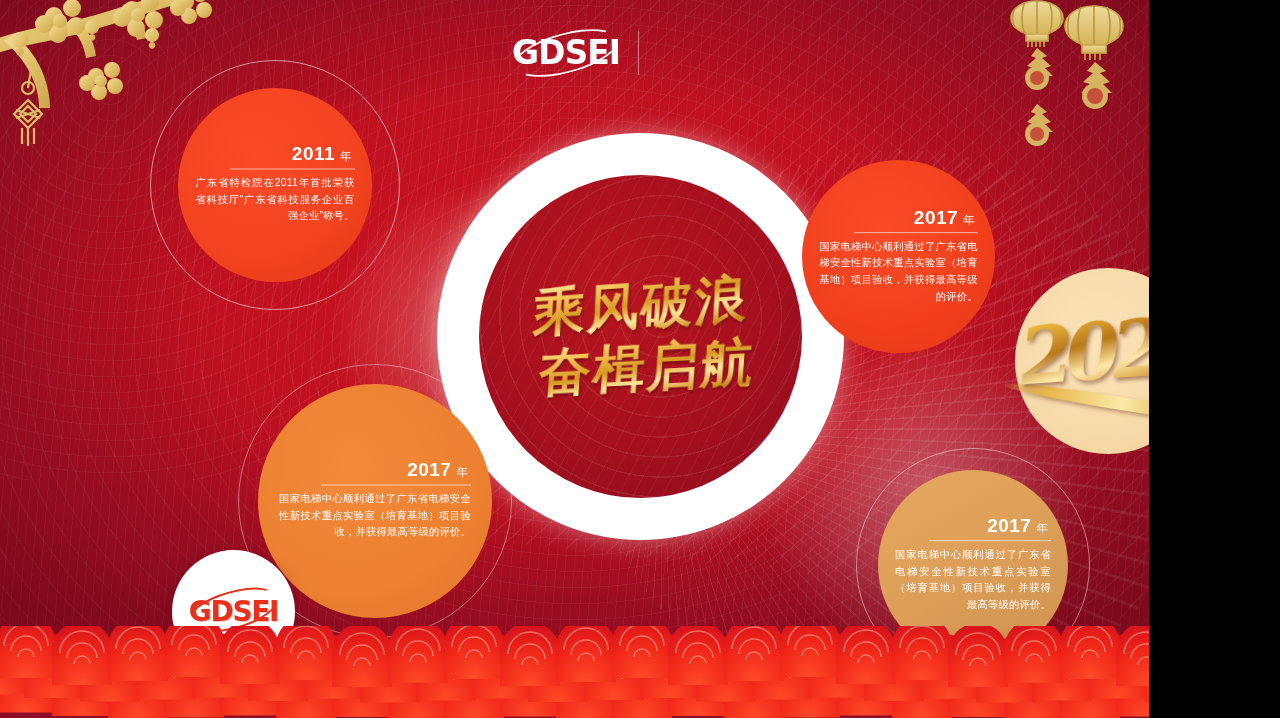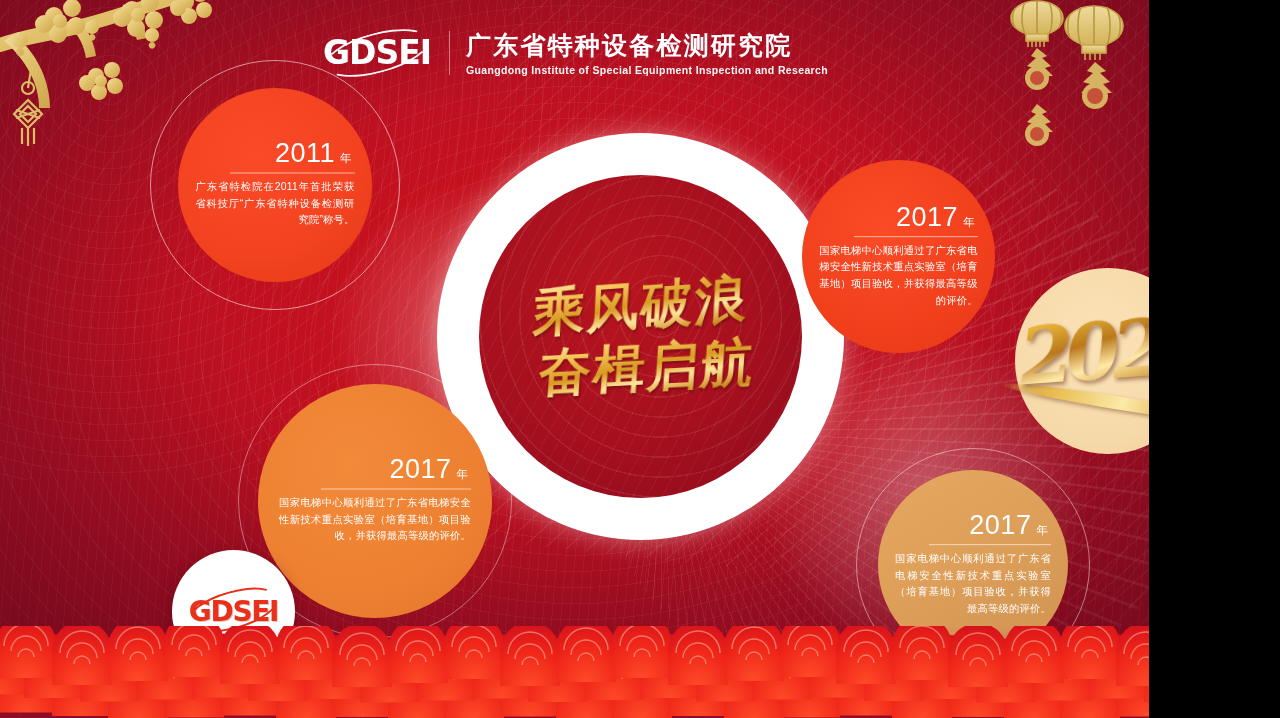--- a/index.html
+++ b/index.html
@@ -98,21 +98,21 @@
     filter:drop-shadow(1.5px 2.5px 1.5px rgba(90,5,10,0.6));
     line-height:1.14;
   }
   .cal-line.l1 { transform:rotate(-4deg) skewX(-7deg); }
   .cal-line.l2 { transform:rotate(-3deg) skewX(-7deg) translateX(6px); margin-top:2px; }
 
   
   .bubble { position:absolute; border-radius:50%; z-index:20; }
   .bubble .pad { position:absolute; left:9%; right:9%; top:50%; transform:translateY(-50%); }
   .b-year { text-align:right; color:#fff; line-height:1; padding-right:3px; }
-  .b-year .num { font-size:27px; font-weight:normal; letter-spacing:.5px;margin-top:37px; }
+  .b-year .num { font-size:19px; font-weight:bold; letter-spacing:.5px;margin-top:37px; }
   .b-year .unit { font-size:11.5px; margin-left:5px; }
   .b-rule { height:1px; background:rgba(255,255,255,0.6); margin:5px 0 6px auto; width:78%; }
   .b-body { font-size:10.3px; line-height:1.62; color:#fff; text-align:justify; text-align-last:right; letter-spacing:.2px; }
 
   .outline-ring { position:absolute; border-radius:50%; border:1px solid rgba(255,255,255,0.55); z-index:15; }
 
   #bubble-2011 { left:178px; top:88px; width:194px; height:194px;
       background:radial-gradient(circle at 40% 35%, #FA4A28 0%, #F2421F 60%, #E53A18 100%); }
   #ring-2011 { left:150px; top:60px; width:250px; height:250px; }
 
@@ -198,24 +198,20 @@
   <div class="glow-soft" style="left:330px;top:180px;width:300px;height:300px;"></div>
   <div class="glow-soft" style="left:760px;top:330px;width:330px;height:330px;"></div>
   <div class="bg-vign"></div>
 
   <div class="header">
     <div class="logo-mark">
       <div class="logo-swoosh"></div>
       <div class="logo-word">GDSEI</div>
     </div>
     <div class="hdr-divider"></div>
-    <div class="hdr-text">
-      <div class="hdr-cn">广东省特种设备检测研究院</div>
-      <div class="hdr-en">Guangdong Institute of Special Equipment Inspection and Research</div>
-    </div>
   </div>
 
   <div class="outline-ring" id="ring-2011"></div>
   <div class="outline-ring" id="ring-2017b"></div>
   <div class="outline-ring" id="ring-2017c"></div>
 
   <div class="y2021-disc"></div>
   <div class="y2021-streak"></div>
   <div class="y2021-text">2021</div>
 
@@ -227,21 +223,21 @@
       </div>
     </div>
   </div>
 
   <div class="bubble" id="bubble-2011">
     <div class="pad">
       <div class="b-year">
         <span class="num">2011</span><span class="unit">年</span>
       </div>
       <div class="b-rule"></div>
-      <div class="b-body">广东省特检院在2011年首批荣获省科技厅“广东省特种设备检测研究院”称号。</div>
+      <div class="b-body">广东省特检院在2011年首批荣获省科技厅“广东省科技服务企业百强企业”称号。</div>
     </div>
   </div>
 
   <div class="bubble" id="bubble-2017a">
     <div class="pad">
       <div class="b-year">
         <span class="num">2017</span><span class="unit">年</span>
       </div>
       <div class="b-rule"></div>
       <div class="b-body">国家电梯中心顺利通过了广东省电梯安全性新技术重点实验室（培育基地）项目验收，并获得最高等级的评价。</div>

